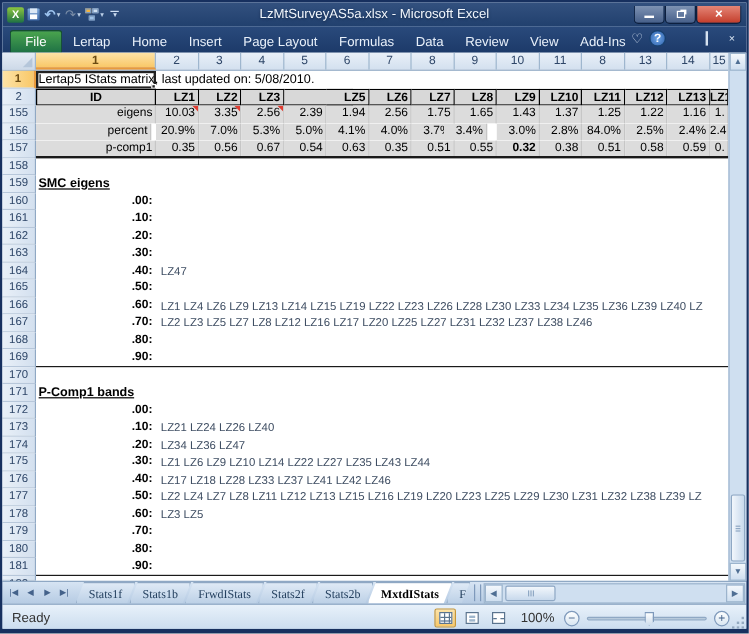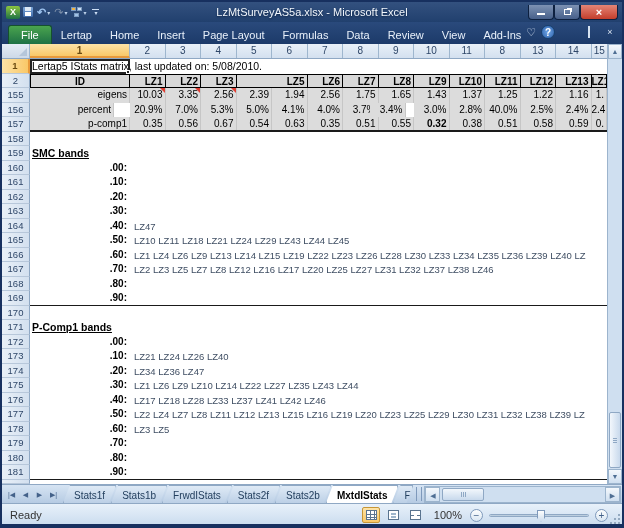--- a/index.html
+++ b/index.html
@@ -88,21 +88,21 @@
   .vthumb:after{ content:""; position:absolute; left:3px; right:3px; top:50%; height:1px; background:#8fa8c4; box-shadow:0 2px 0 #8fa8c4, 0 -2px 0 #8fa8c4; }
   
   .tabsrow{ height:19px; background:linear-gradient(#d6e4f3,#b6cbe3); border-top:1px solid #8fa8c4;
     display:flex; align-items:stretch; position:relative; }
   .navbtns{ display:flex; align-items:center; padding:0 3px; gap:1px; }
   .navbtn{ font-size:7px; color:#44628a; width:13px; height:13px; text-align:center; line-height:13px; }
   .sheettab{
     font-size:10px; color:#1d3least; color:#24405f; padding:2px 10px 0; margin-right:-5px;
     background:linear-gradient(#dfeaf6,#bcd0e6); border:1px solid #8fa8c4; border-bottom:none;
     clip-path:polygon(7px 0, 100% 0, calc(100% - 7px) 100%, 0 100%);
-    display:flex; align-items:center;
+    display:flex; align-items:center;font-family:Liberation Serif, serif;
   }
   .sheettab.active{ background:#fff; font-weight:bold; color:#000; z-index:2; }
   .tabsplit{ width:6px; margin:2px 2px 2px 8px; border-left:1px solid #7e99bb; border-right:1px solid #7e99bb; }
   .hscroll{ flex:1; position:relative; background:#cfdff0; border:1px solid #9cb4cd; margin:1px 1px 0 0; }
   .harrow{ position:absolute; top:0; bottom:0; width:15px; color:#4f6f94; font-size:7px; text-align:center; line-height:16px; background:linear-gradient(#f4f8fc,#cfdff0); border:1px solid #9cb4cd; }
   .hthumb{ position:absolute; top:1px; bottom:1px; background:linear-gradient(#f2f7fc,#c8d9ec); border:1px solid #8fa8c4; border-radius:2px; }
   .hthumb:after{ content:""; position:absolute; top:3px; bottom:3px; left:50%; width:1px; background:#8fa8c4; box-shadow:2px 0 0 #8fa8c4, -2px 0 0 #8fa8c4; }
   
   .statusbar{ height:23px; background:linear-gradient(#e8f1fa,#c9dbee); border-top:1px solid #8fa8c4;
     display:flex; align-items:center; font-size:11px; color:#333; position:relative; }
@@ -261,32 +261,32 @@
             <div class="cell scell" style="left: 419.5px; width: 35.5px;">1.37</div>
             <div class="cell scell" style="left: 455px; width: 35.5px;">1.25</div>
             <div class="cell scell" style="left: 490.5px; width: 35.5px;">1.22</div>
             <div class="cell scell" style="left: 526px; width: 35.5px;">1.16</div>
             <div class="cell scell" style="left: 561.5px; width: 15.5px;">1.</div>
           </div>
         </div>
         <div class="grow" style="top: 58.5px;">
           <div class="rowhdr">156</div>
           <div class="cells">
-            <div class="cell scell" style="left: 0px; width: 84px; background: rgb(220, 220, 220);">percent</div>
+            <div class="cell scell" style="left: 0px; width: 96px; background: rgb(220, 220, 220);">percent</div>
             <div class="cell scell" style="left: 100px; width: 35.5px;">20.9%</div>
             <div class="cell scell" style="left: 135.5px; width: 35.5px;">7.0%</div>
             <div class="cell scell" style="left: 171px; width: 35.5px;">5.3%</div>
             <div class="cell scell" style="left: 206.5px; width: 35.5px;">5.0%</div>
             <div class="cell scell" style="left: 242px; width: 35.5px;">4.1%</div>
             <div class="cell scell" style="left: 277.5px; width: 35.5px;">4.0%</div>
             <div class="cell scell" style="left: 313px; width: 35.5px;">3.7%</div>
             <div class="cell scell" style="left: 340px; width: 35.5px;">3.4%</div>
             <div class="cell scell" style="left: 384px; width: 35.5px;">3.0%</div>
             <div class="cell scell" style="left: 419.5px; width: 35.5px;">2.8%</div>
-            <div class="cell scell" style="left: 455px; width: 35.5px;">40.0%</div>
+            <div class="cell scell" style="left: 455px; width: 35.5px;">84.0%</div>
             <div class="cell scell" style="left: 490.5px; width: 35.5px;">2.5%</div>
             <div class="cell scell" style="left: 526px; width: 35.5px;">2.4%</div>
             <div class="cell scell" style="left: 561.5px; width: 15.5px;">2.4</div>
           </div>
         </div>
         <div class="grow" style="top: 73px;">
           <div class="rowhdr">157</div>
           <div class="cells" style="border-bottom: 2px solid rgb(26, 26, 26);">
             <div class="cell scell" style="left: 0px; width: 100px; background: rgb(220, 220, 220);">p-comp1</div>
             <div class="cell scell" style="left: 100px; width: 35.5px;">0.35</div>
@@ -305,21 +305,21 @@
             <div class="cell scell" style="left: 561.5px; width: 15.5px;">0.</div>
           </div>
         </div>
         <div class="grow" style="top: 87.5px;">
           <div class="rowhdr">158</div>
           <div class="cells"></div>
         </div>
         <div class="grow" style="top: 102px;">
           <div class="rowhdr">159</div>
           <div class="cells">
-            <div class="cell section-text">SMC bands</div>
+            <div class="cell section-text">SMC eigens</div>
           </div>
         </div>
         <div class="grow" style="top: 116.5px;">
           <div class="rowhdr">160</div>
           <div class="cells">
             <div class="band-label">.00:</div>
             <div class="band-list" style="color: rgb(63, 78, 99);"></div>
           </div>
         </div>
         <div class="grow" style="top: 131px;">
@@ -347,21 +347,20 @@
           <div class="rowhdr">164</div>
           <div class="cells">
             <div class="band-label">.40:</div>
             <div class="band-list" style="color: rgb(63, 78, 99);">LZ47</div>
           </div>
         </div>
         <div class="grow" style="top: 189px;">
           <div class="rowhdr">165</div>
           <div class="cells">
             <div class="band-label">.50:</div>
-            <div class="band-list" style="color: rgb(63, 78, 99);">LZ10 LZ11 LZ18 LZ21 LZ24 LZ29 LZ43 LZ44 LZ45</div>
           </div>
         </div>
         <div class="grow" style="top: 203.5px;">
           <div class="rowhdr">166</div>
           <div class="cells">
             <div class="band-label">.60:</div>
             <div class="band-list" style="color: rgb(63, 78, 99);">LZ1 LZ4 LZ6 LZ9 LZ13 LZ14 LZ15 LZ19 LZ22 LZ23 LZ26 LZ28 LZ30 LZ33 LZ34 LZ35 LZ36 LZ39 LZ40 LZ</div>
           </div>
         </div>
         <div class="grow" style="top: 218px;">

